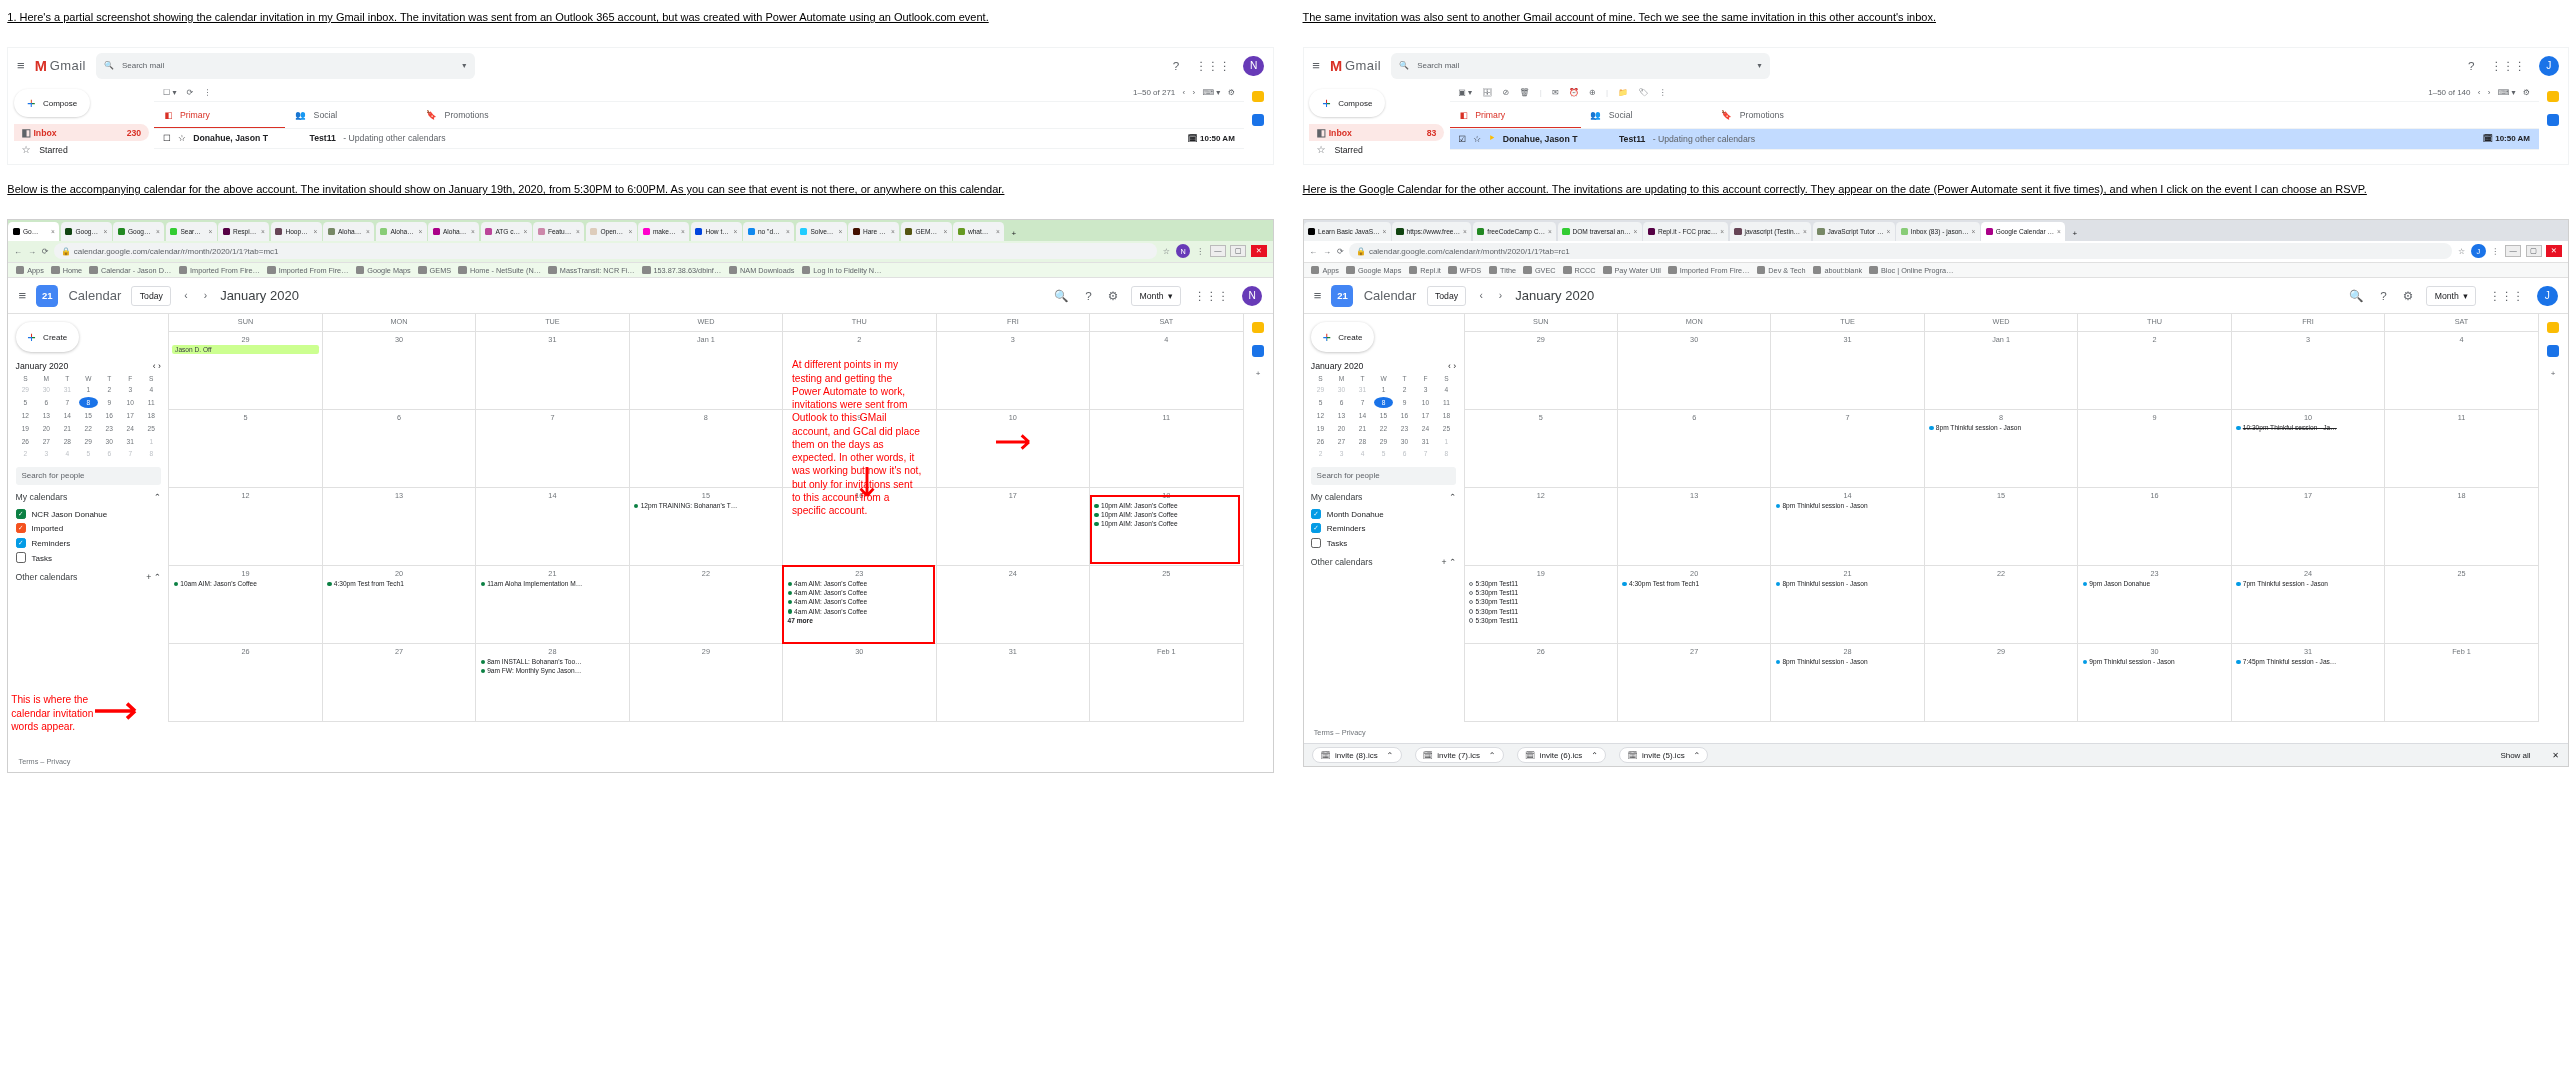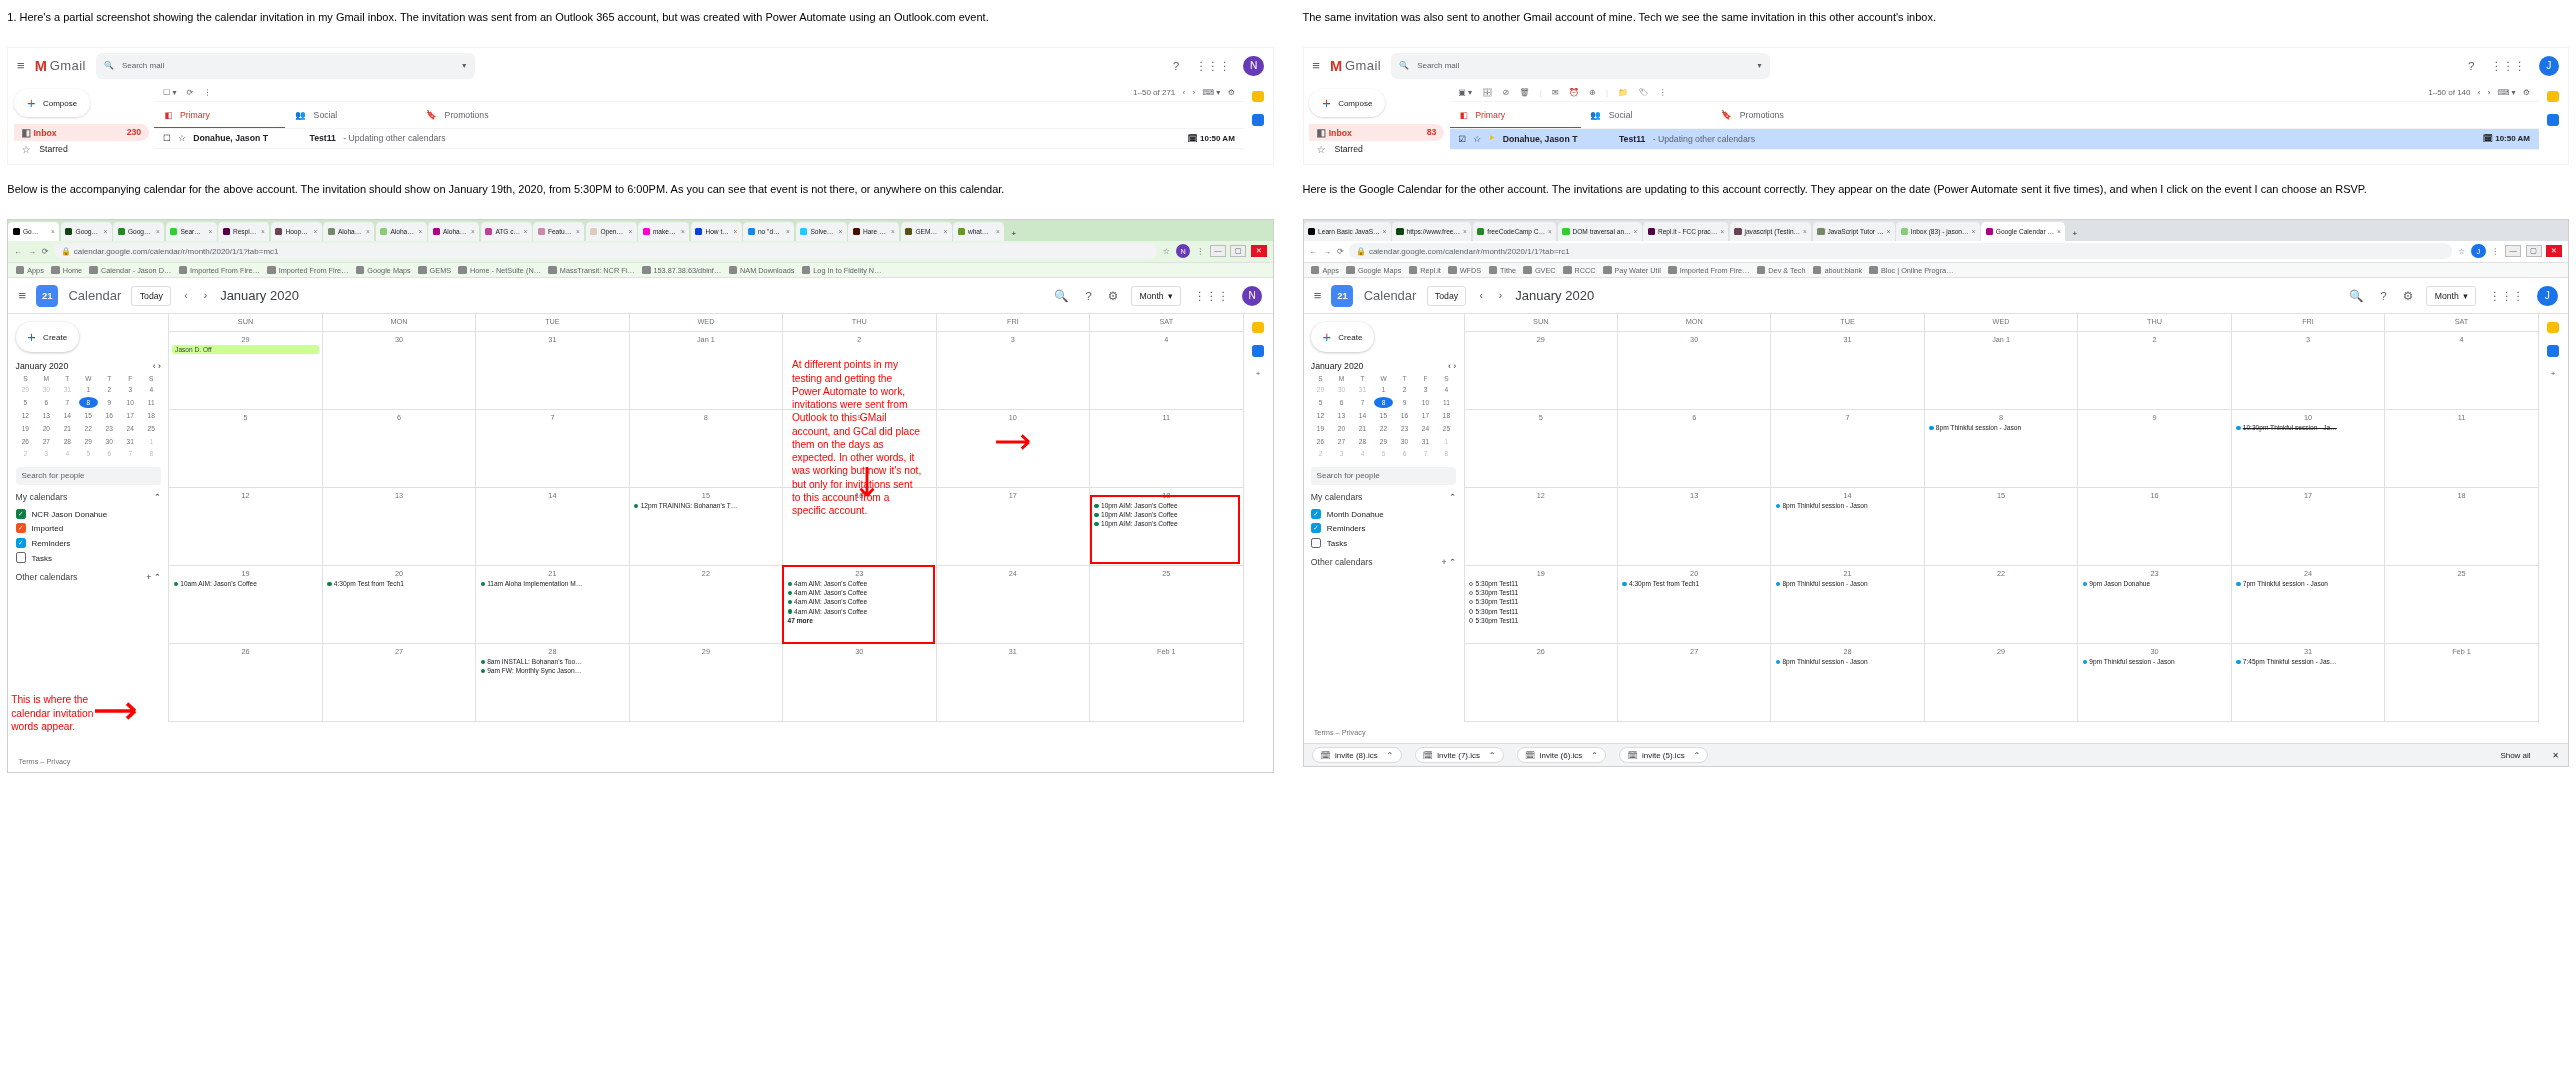--- a/index.html
+++ b/index.html
@@ -1,39 +1,39 @@
 <!DOCTYPE html>
 <html style="font-size:11.7px"><head>
 <meta charset="utf-8">
 <style>
 * { box-sizing: border-box; margin: 0; padding: 0; font-family: "Segoe UI", Arial, sans-serif; }
 body { background: #fff; font-size: 8px; color: #202124; width: 2576px; }
 .page { display: flex; gap: 29px; padding: 7.3px; }
 .col { flex: 1; display: flex; flex-direction: column; gap: 14.6px; }
-.desc { font-size: 11px; line-height: 1.4; color: #000; margin: 2.9px 0 7.3px 0; }
+.desc { font-size: 11px; line-height: 1.4; color: #000; margin: 2.9px 0 7.3px 0; text-decoration: underline; }
 
 
 .gmail-box { border: 0.7px solid #f1f3f4; background: #fff; }
 .gmail-top { display: flex; align-items: center; height: 35px; padding: 0 8.7px; gap: 10.2px; }
 .hamburger { font-size: 13px; color: #5f6368; }
 .gmail-logo { display: flex; align-items: center; gap: 2.9px; font-size: 13px; }
 .gmail-m { color: #d93025; font-size: 14.6px; font-weight: bold; }
 .gmail-word { color: #5f6368; letter-spacing: 0.4px; }
 .searchbar { flex: 0 0 379px; background: #f1f3f4; border-radius: 5.8px; height: 26px; display: flex; align-items: center; padding: 0 8.7px; gap: 7.3px; color: #5f6368; }
 .gmail-top .spacer { flex: 1; }
 .gm-icon { color: #5f6368; font-size: 11.7px; padding: 2.9px; }
 .avatar { width: 20.4px; height: 20.4px; border-radius: 50%; color: #fff; display: flex; align-items: center; justify-content: center; font-size: 10.2px; }
 .avatar.purple { background: #673ab7; }
 .avatar.blue { background: #1a73e8; }
 
 .gmail-body { display: flex; }
 .gm-side { width: 146px; padding: 5.8px; }
 .compose-btn { display: flex; align-items: center; gap: 7.3px; padding: 5.8px 13px; border-radius: 17.5px; box-shadow: 0 0.7px 2.2px rgba(0,0,0,.2); width: fit-content; margin-bottom: 7.3px; }
 .compose-plus { font-size: 14.6px; background: conic-gradient(#d93025 0 25%, #188038 0 50%, #1a73e8 0 75%, #fbbc04 0); -webkit-background-clip: text; color: transparent; }
-.folder { display: flex; align-items: flex-start; gap: 8.7px; padding: 2.9px 7.3px; font-size: 8.7px; border-radius: 0 8.7px 8.7px 0; }
+.folder { display: flex; align-items: flex-end; gap: 8.7px; padding: 2.9px 7.3px; font-size: 8.7px; border-radius: 0 8.7px 8.7px 0; }
 .folder.active { background: #fce8e6; color: #d93025; font-weight: bold; justify-content: space-between; }
 .folder.active .count { color: #d93025; }
 .folder-icon { color: #5f6368; font-size: 10.2px; }
 
 .gm-main { flex: 1; }
 .toolbar { display: flex; align-items: center; padding: 4.4px 8.7px; border-bottom: 0.7px solid #f1f3f4; gap: 10.2px; color: #5f6368; }
 .toolbar .right { margin-left: auto; display: flex; align-items: center; gap: 7.3px; font-size: 8px; }
 .tabs { display: flex; border-bottom: 0.7px solid #f1f3f4; }
 .tab { flex: 0 0 131px; display: flex; align-items: center; gap: 7.3px; padding: 7.3px 10.2px; font-size: 8.7px; color: #5f6368; }
 .tab.active { color: #d93025; border-bottom: 1.5px solid #d93025; }

